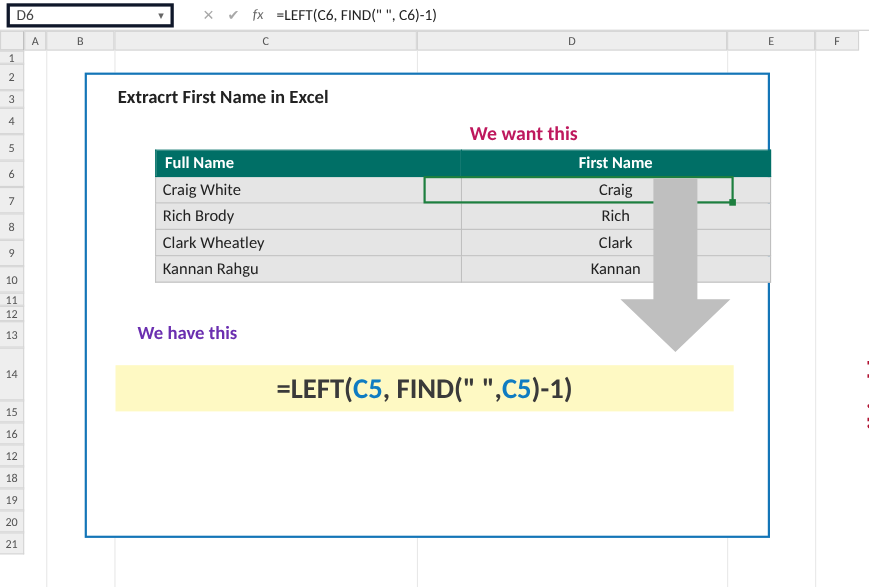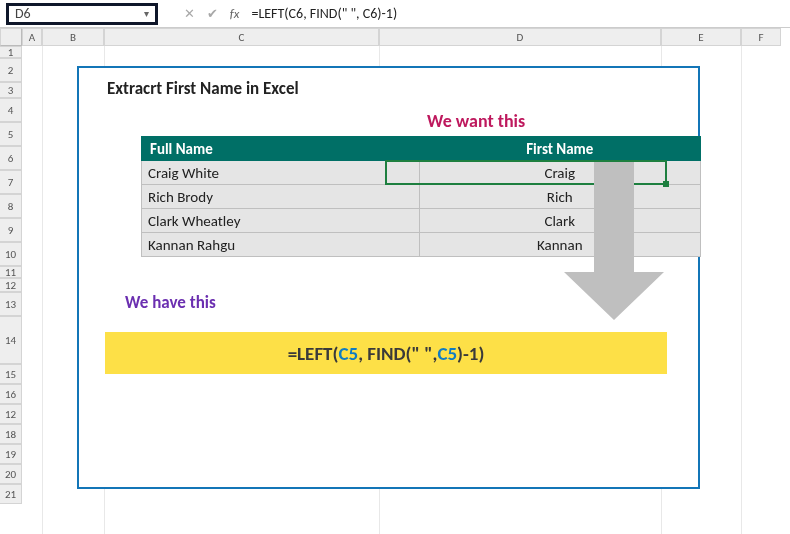--- a/index.html
+++ b/index.html
@@ -194,25 +194,25 @@
     font-weight: 700;
     color: #6b2fb0;
     font-size: 17px;
   }
 
   .formula-big {
     position: absolute;
     left: 26px; top: 264px;
     width: 562px;
     height: 42px;
-    background: #fde047;
+    background: #fef9c3;
     display: flex;
     align-items: center;
     justify-content: center;
-    font-size: 19px;
+    font-size: 26px;
     font-weight: 600;
     color: #3a3a3a;
   }
   .formula-big .ref { color: #0f7cc2; }
 
   .arrow {
     position: absolute;
     left: 480px; top: 94px;
   }
 

